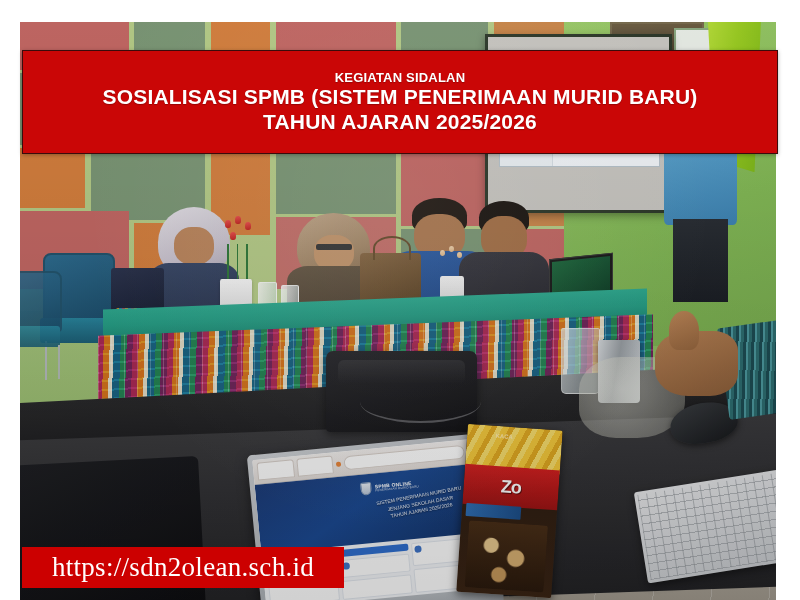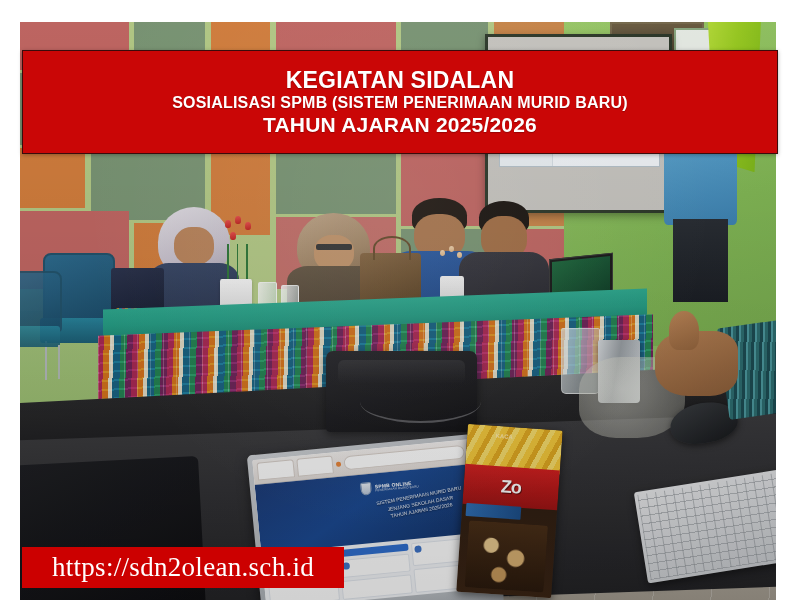--- a/index.html
+++ b/index.html
@@ -431,22 +431,22 @@
     display:flex;flex-direction:column;align-items:center;justify-content:center;
     box-shadow:0 1px 4px rgba(0,0,0,.3);
   }
   #title-banner .line{
     color:#ffffff;font-weight:bold;text-align:center;
     font-family:"Liberation Sans", sans-serif;
     line-height:1.18;letter-spacing:.2px;
     text-shadow:0 1px 1px rgba(0,0,0,.25);
     white-space:nowrap;
   }
-  #title-line-1{font-size:23px;}
-  #title-line-2{font-size:16px;}
+  #title-line-1{font-size:13px;}
+  #title-line-2{font-size:21px;}
   #title-line-3{font-size:21px;}
 
   
   #url-watermark{
     position:absolute;left:22px;top:547px;width:322px;height:41px;
     background:#cc0000;display:flex;align-items:center;justify-content:center;
   }
   #url-watermark span{
     color:#ffffff;font-family:"Liberation Serif", serif;
     font-size:27px;letter-spacing:.3px;

